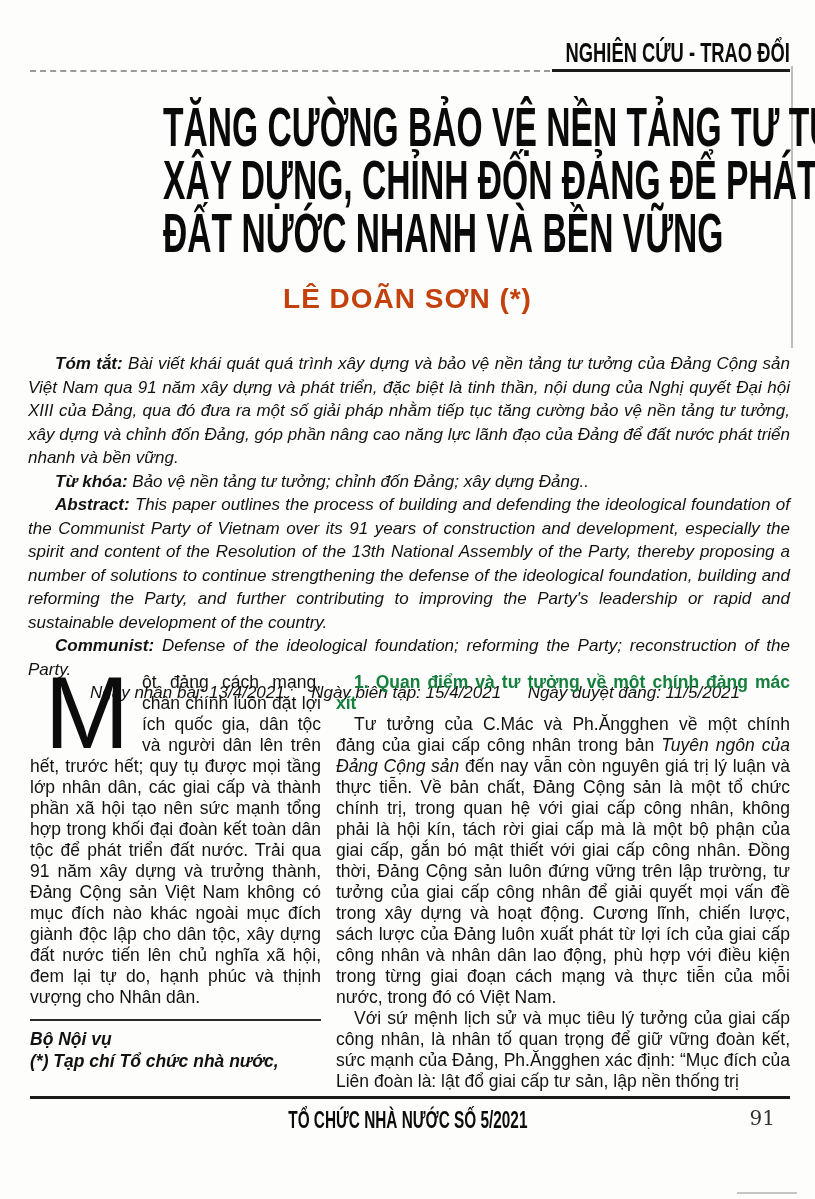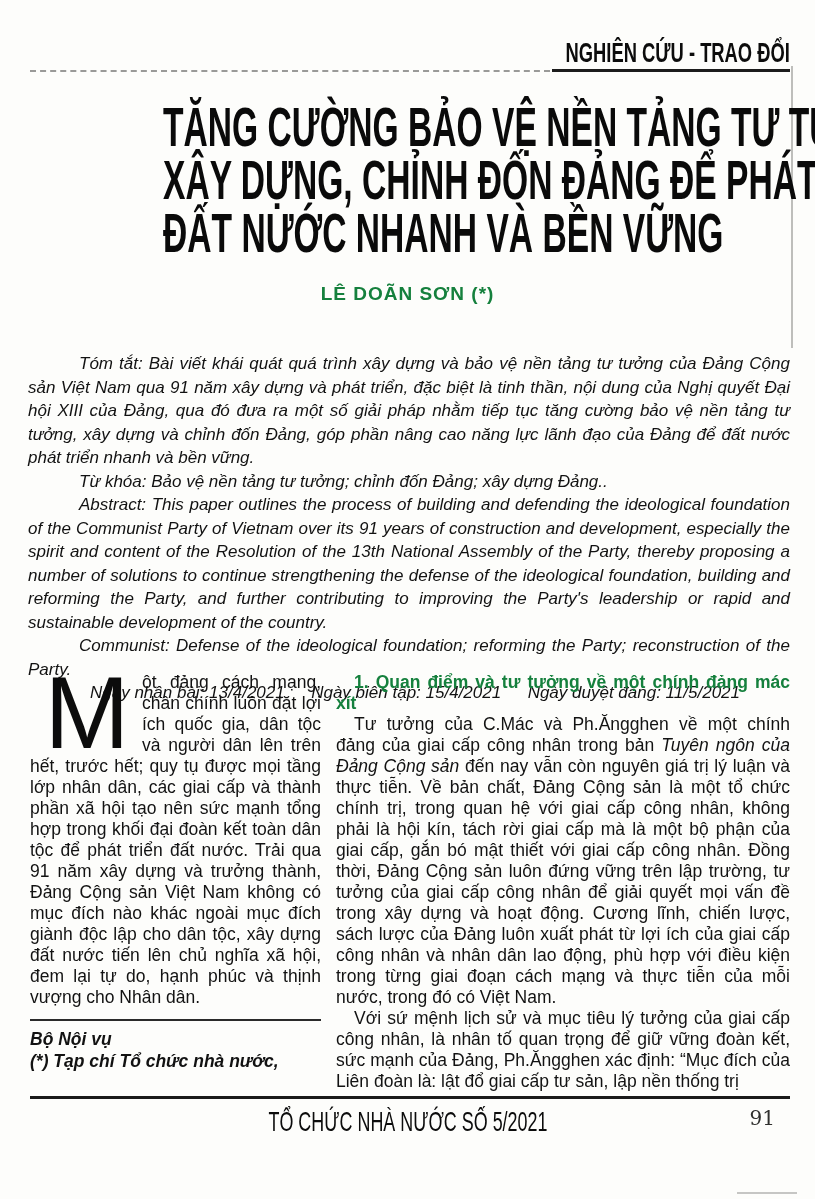--- a/index.html
+++ b/index.html
@@ -24,30 +24,30 @@
   }
   
   .article-title{position:absolute;top:100px;left:0;right:0;text-align:center;}
   .title-line{
     font-size:56px;font-weight:bold;line-height:53px;white-space:nowrap;
     transform:scaleX(0.60);transform-origin:50% 50%;color:#0a0a0a;
     letter-spacing:0px;
   }
   .author-byline{
     position:absolute;top:283px;left:0;right:0;text-align:center;
-    font-size:19px;font-weight:bold;letter-spacing:1px;color:#15803d;
+    font-size:28px;font-weight:bold;letter-spacing:1px;color:#c2410c;
   }
   
   .abstract-section{
     position:absolute;top:352px;left:28px;width:762px;
     font-size:17px;font-style:italic;line-height:23.5px;
     text-align:justify;color:#121212;
   }
   .abstract-section p{margin:0;text-indent:27px;}
-  .lead{font-weight:normal;margin-left:24px;}
+  .lead{font-weight:bold;}
   .dates-row{
     display:flex;justify-content:space-between;
     padding-left:62px;padding-right:50px;text-indent:0;
   }
   
   .body-columns{
     position:absolute;top:672px;left:30px;width:760px;
     display:flex;gap:15px;
   }
   .col-left{width:291px;flex:0 0 291px;}
@@ -74,21 +74,21 @@
   }
   .indent{text-indent:18px;}
   .italic-run{font-style:italic;}
   
   .footer-rule{
     position:absolute;top:1096px;left:30px;right:25px;
     border-top:3px solid #1a1a1a;
   }
   .journal-footer{
     position:absolute;top:1106px;left:0;right:0;text-align:center;
-    font-size:28px;font-weight:normal;white-space:nowrap;color:#0c0c0c;
+    font-size:24px;font-weight:bold;white-space:nowrap;color:#0c0c0c;
   }
   .journal-footer span{display:inline-block;transform:scaleX(0.64);transform-origin:50% 50%;}
   .page-number{
     position:absolute;top:1106px;right:40px;
     font-family:"DejaVu Serif",serif;font-size:20px;color:#30302e;
   }
   
   .edge-artifact-right{
     position:absolute;left:791px;top:66px;width:2px;height:282px;
     background:#a8a8a6;opacity:.75;

